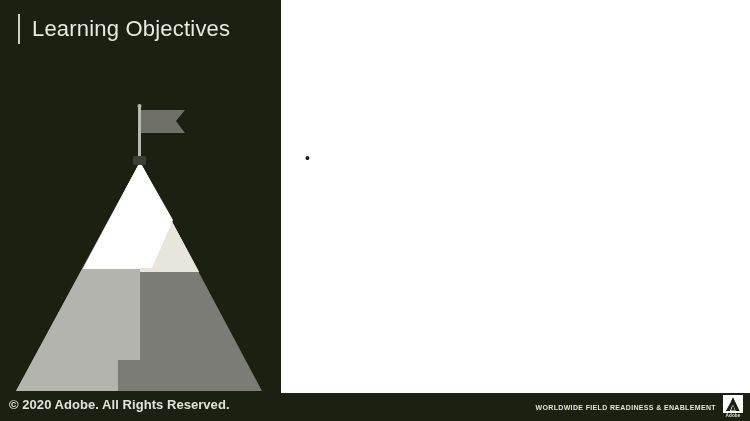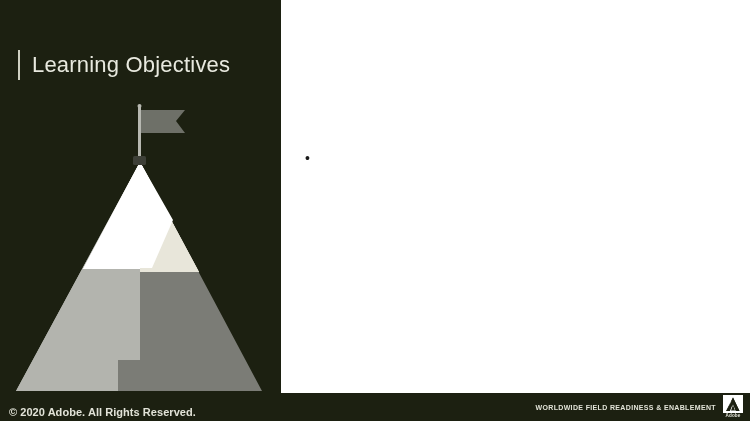--- a/index.html
+++ b/index.html
@@ -34,21 +34,20 @@
   }
 
   
   #title-block {
     position: absolute;
     left: 18px;
     top: 12px;
     height: 34px;
     display: flex;
     align-items: center;
-    margin-top: 36px;
   }
   #title-rule {
     width: 2px;
     height: 30px;
     background: #cfd0c2;
     margin-right: 12px;
   }
   #title-text {
     color: #e8e9df;
     font-size: 22px;
@@ -113,23 +112,23 @@
     position: absolute;
     left: 0;
     bottom: 0;
     width: 750px;
     height: 28px;
     background: #1c2011;
   }
   #copyright-text {
     position: absolute;
     left: 9px;
-    top: 13px;
+    top: 4px;
     color: #e2e3d8;
-    font-size: 11px;
+    font-size: 13px;
     font-weight: 700;
     letter-spacing: 0.05px;
     white-space: nowrap;
     text-align: right;
   }
   #footer-right {
     position: absolute;
     right: 6px;
     top: 2px;
     height: 24px;

